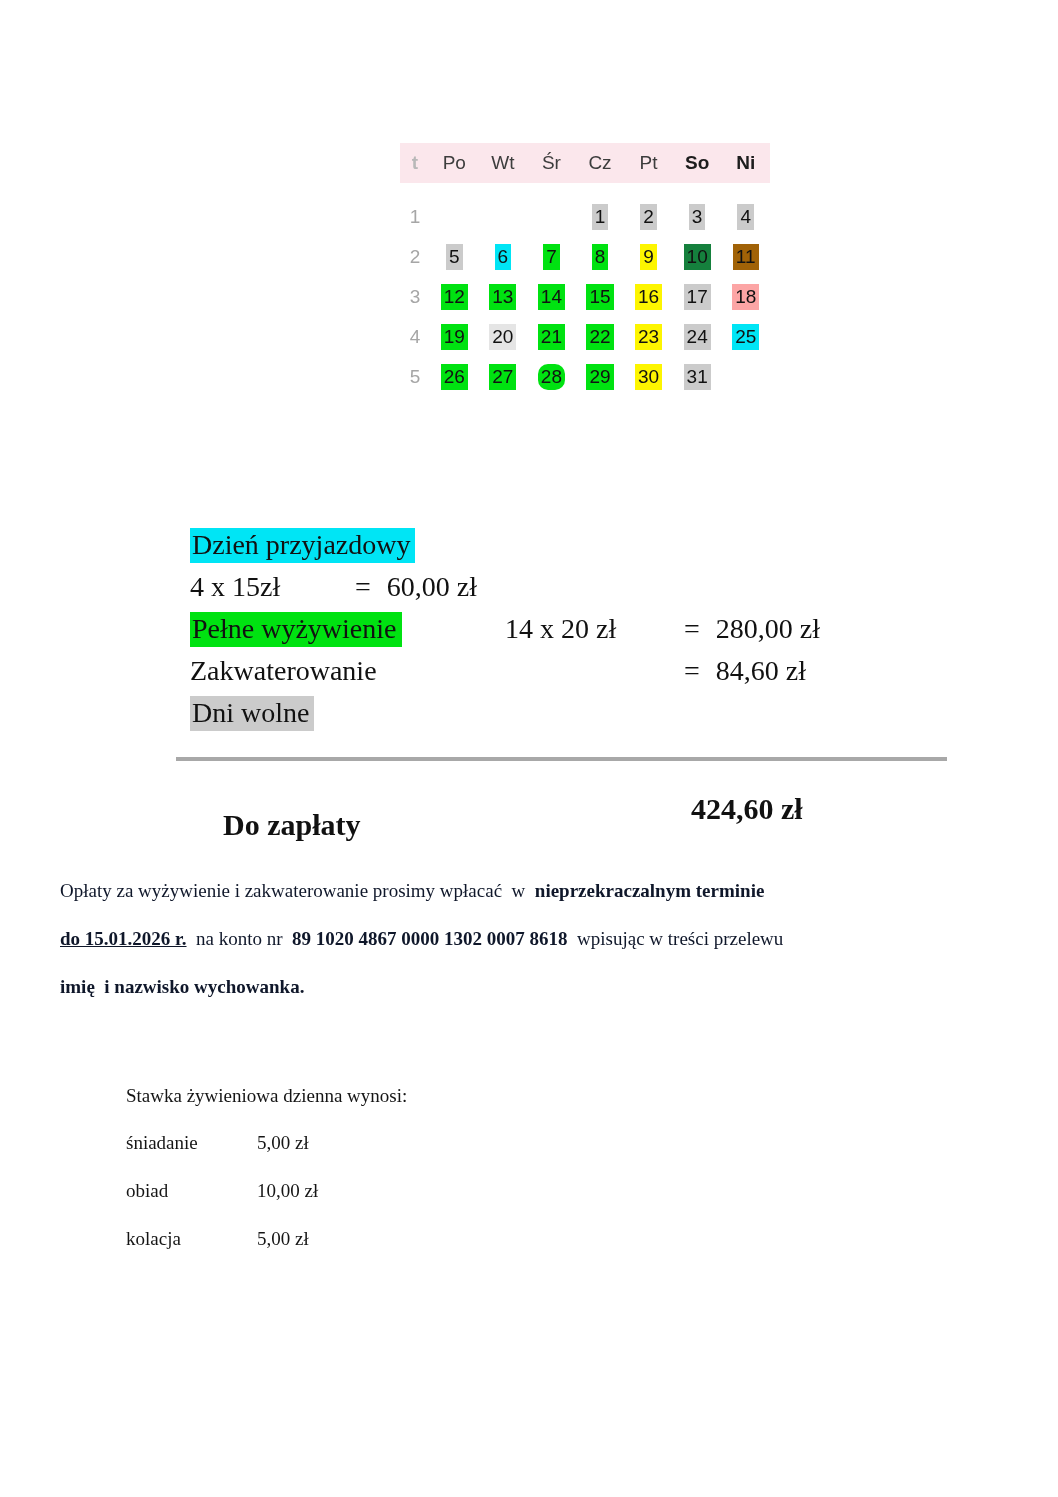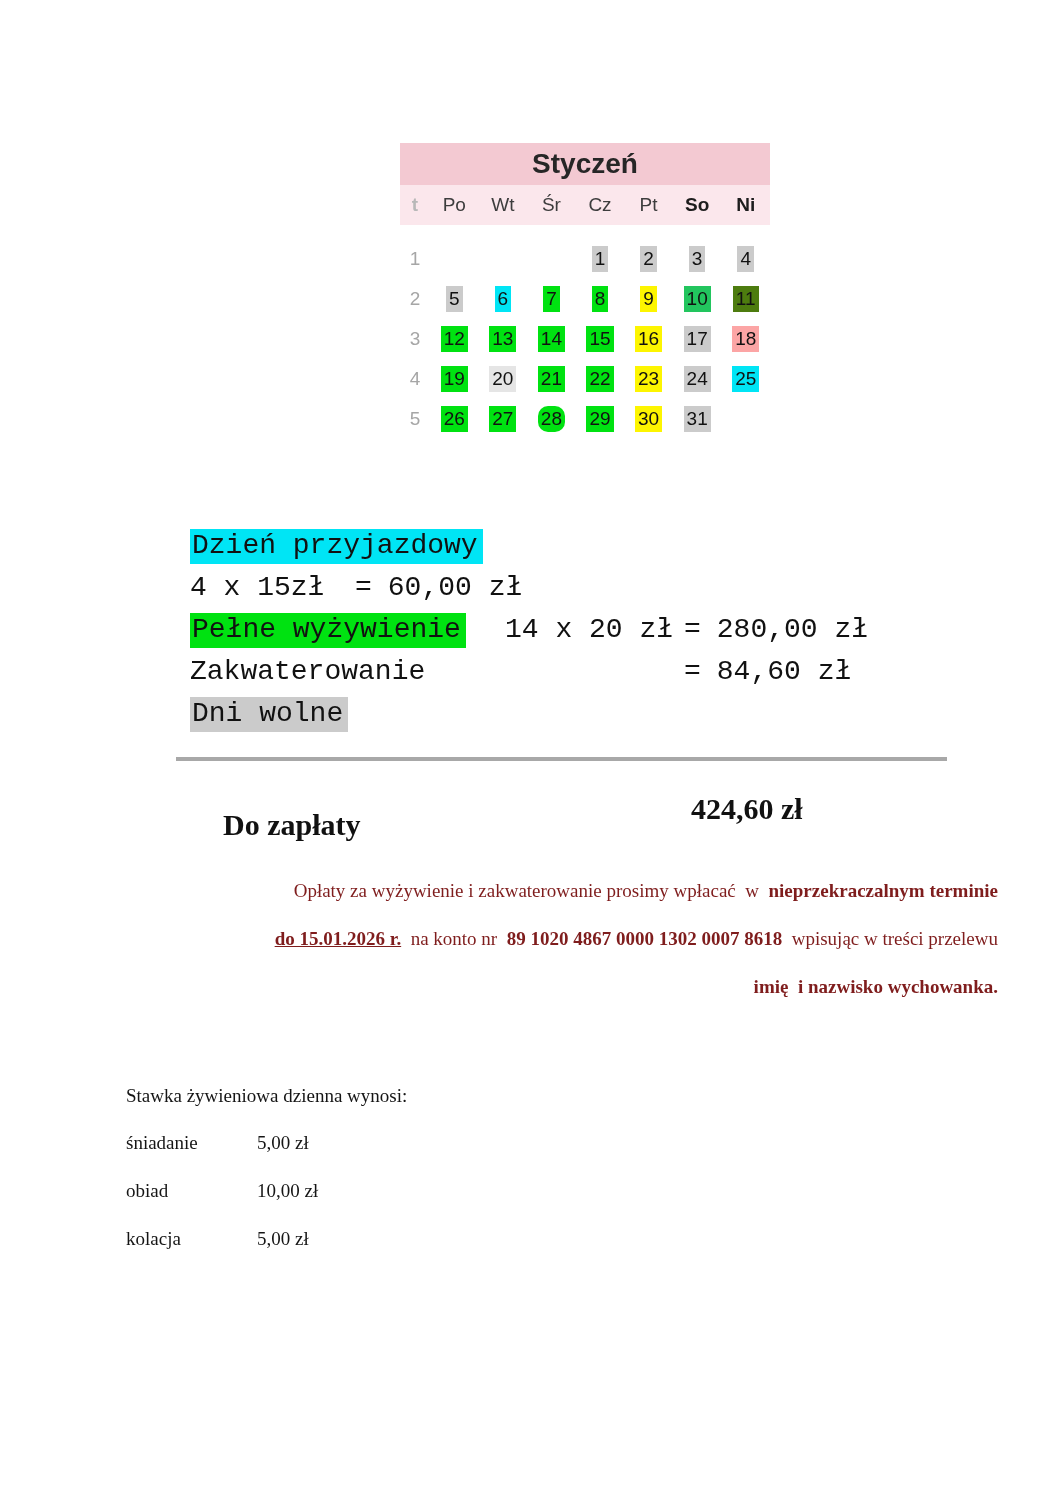--- a/index.html
+++ b/index.html
@@ -16,55 +16,54 @@
   .wd-t{color:#b8b8b8;font-weight:bold;}
   .wd-bold{font-weight:bold;color:#1d1d1d;}
   .cal-weeks{padding-top:14px;}
   .cal-week-row{height:40px;display:grid;grid-template-columns:30px repeat(7,1fr);
                 align-items:center;justify-items:center;}
   .week-num{color:#a6a6a6;font-size:19px;}
   .day{font-size:19px;color:#111;padding:2px 3px;line-height:22px;}
 
   
   .legend{position:absolute;left:190px;top:524px;font-size:28px;color:#111;}
-  .leg-row{height:42px;display:flex;align-items:center;white-space:pre;font-family:Liberation Mono, monospace;}
+  .leg-row{height:42px;display:flex;align-items:center;white-space:pre;}
   .leg-label-col{width:315px;}
   .leg-hl{padding:1px 5px 3px 2px;}
   .leg-qty-col{width:165px;}
   .leg-eq-col{display:flex;}
   .leg-eq{margin-right:16px;}
   .leg-row.shift .leg-eq-col{padding-left:14px;}
 
   
   .divider{position:absolute;left:176px;top:757px;width:771px;height:4px;}
   .total{position:absolute;left:0;top:792px;width:1058px;height:42px;
          font-weight:bold;font-size:30px;color:#111;}
   .total-label{position:absolute;left:223px;top:16px;}
   .total-amount{position:absolute;left:691px;top:0;}
 
   
-  .paynote{position:absolute;left:60px;top:880px;width:938px;text-align:right;
-           font-size:19px;color:#7f1d1d;}
+  .paynote{position:absolute;left:60px;top:880px;width:938px;text-align:left;
+           font-size:19px;color:#0f172a;}
   .par-line{white-space:pre-wrap;line-height:22px;margin-bottom:26px;}
   .seg-b{font-weight:bold;}
   .seg-u{text-decoration:underline;}
 
   
   .rates{position:absolute;left:126px;top:1085px;font-size:19px;color:#151515;}
   .rates-heading{line-height:22px;margin-bottom:25px;}
   .rate-row{display:flex;line-height:22px;margin-bottom:26px;}
   .rate-label{width:131px;}
 </style>
 </head>
 <body>
 
 <div class="page">
 
   <div class="calendar">
-    <div class="cal-title" style="background: rgb(243, 201, 210);">Styczeń</div>
     <div class="cal-weekdays" style="background: rgb(251, 231, 236);">
         <span class="wd wd-t">t</span>
         <span class="wd">Po</span>
         <span class="wd">Wt</span>
         <span class="wd">Śr</span>
         <span class="wd">Cz</span>
         <span class="wd">Pt</span>
         <span class="wd wd-bold">So</span>
         <span class="wd wd-bold">Ni</span>
       </div>
@@ -79,22 +78,22 @@
           <span class="day" style="background: rgb(203, 203, 203);">3</span>
           <span class="day" style="background: rgb(203, 203, 203);">4</span>
         </div>
         <div class="cal-week-row">
           <span class="week-num">2</span>
           <span class="day" style="background: rgb(203, 203, 203);">5</span>
           <span class="day" style="background: rgb(0, 229, 245);">6</span>
           <span class="day" style="background: rgb(0, 226, 17);">7</span>
           <span class="day" style="background: rgb(0, 226, 17);">8</span>
           <span class="day" style="background: rgb(253, 245, 0);">9</span>
-          <span class="day" style="background: #22c55e;">10</span>
-          <span class="day" style="background: #4d7c0f;">11</span>
+          <span class="day" style="background: #15803d;">10</span>
+          <span class="day" style="background: #a16207;">11</span>
         </div>
         <div class="cal-week-row">
           <span class="week-num">3</span>
           <span class="day" style="background: rgb(0, 226, 17);">12</span>
           <span class="day" style="background: rgb(0, 226, 17);">13</span>
           <span class="day" style="background: rgb(0, 226, 17);">14</span>
           <span class="day" style="background: rgb(0, 226, 17);">15</span>
           <span class="day" style="background: rgb(253, 245, 0);">16</span>
           <span class="day" style="background: rgb(203, 203, 203);">17</span>
           <span class="day" style="background: #fca5a5;">18</span>

